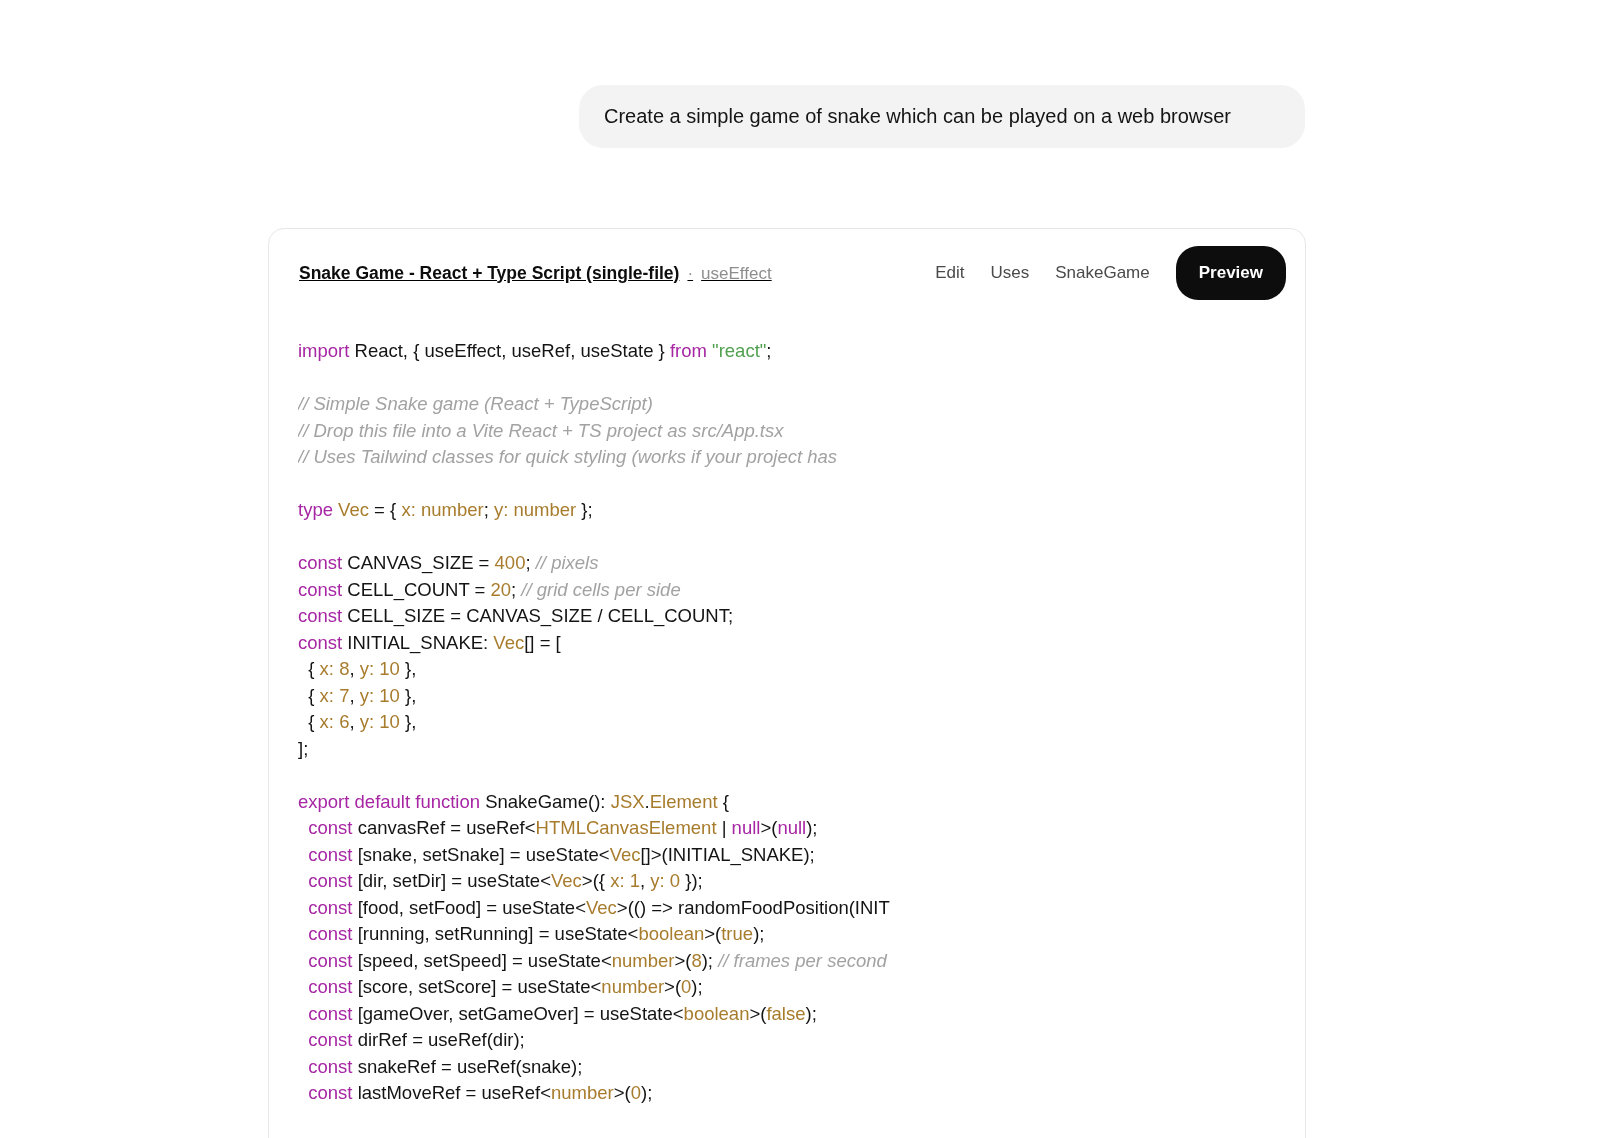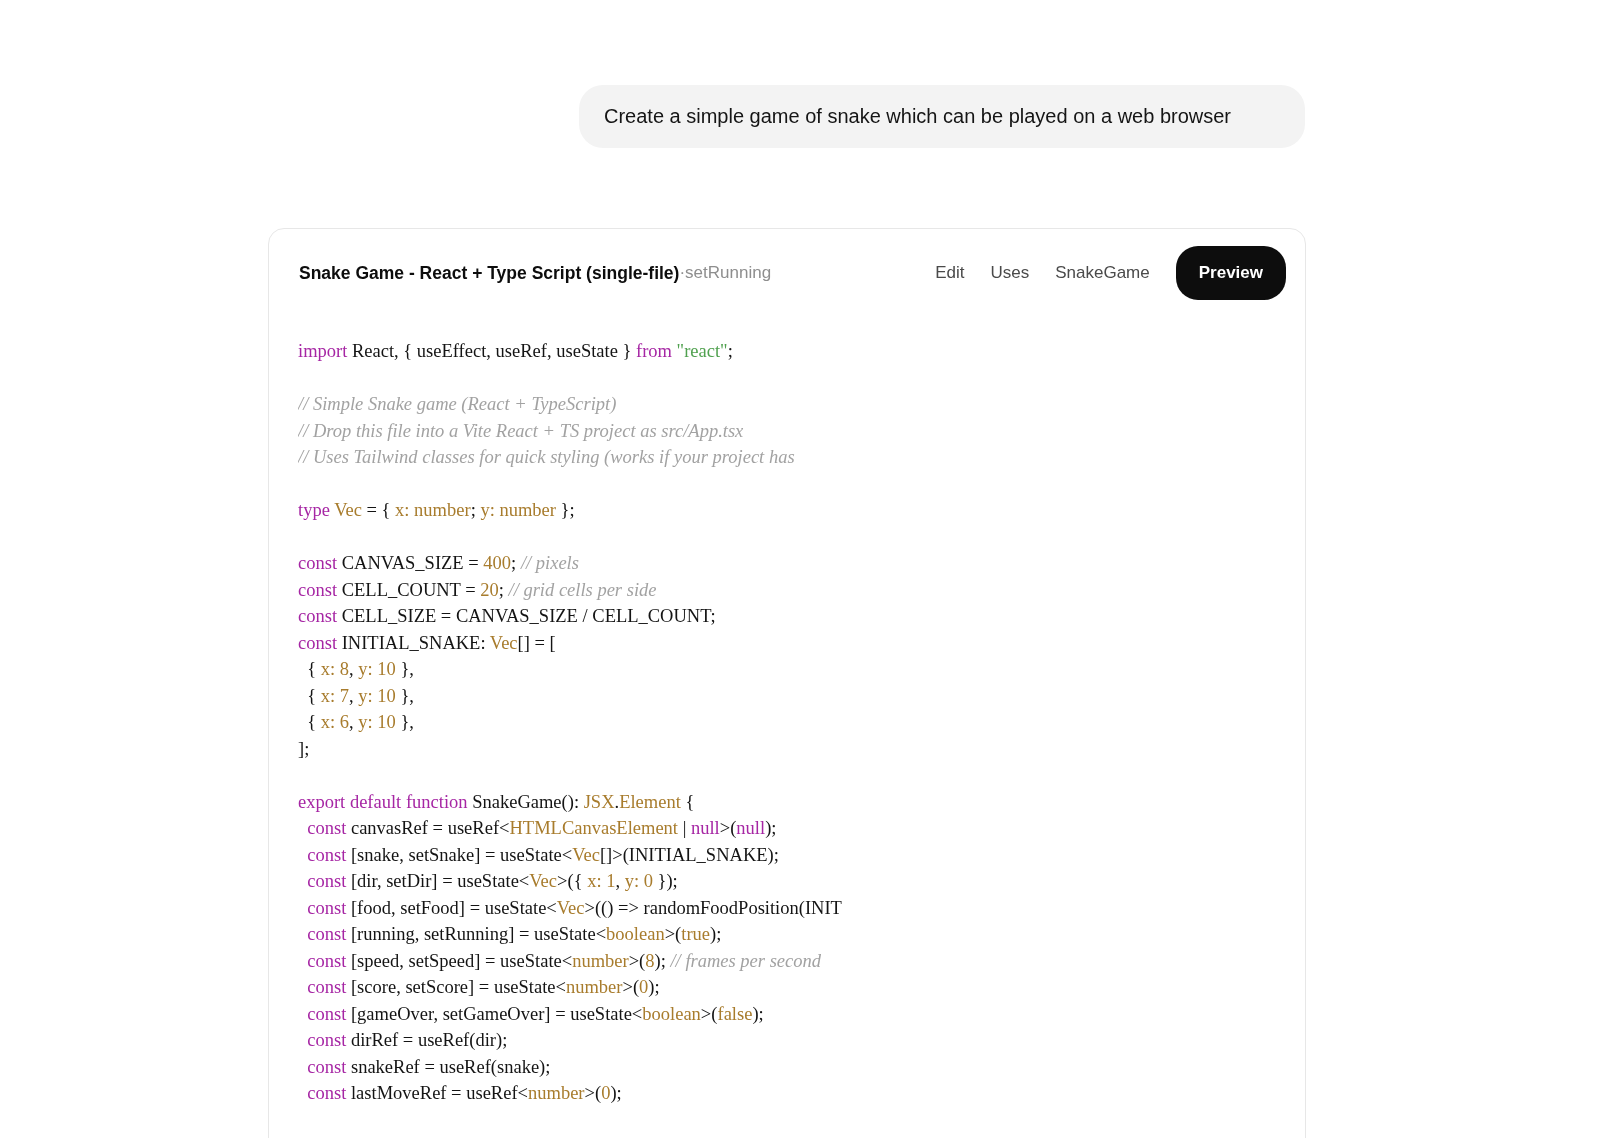--- a/index.html
+++ b/index.html
@@ -10,34 +10,34 @@
   
   .bubble { position:absolute; left:579px; top:85px; width:726px;
             background:var(--bubble_bg); border-radius:24px;
             padding:15px 25px; }
   .bubble-text { width:640px; font-size:20px; line-height:33px; color:#151515; }
 
   
   .card { position:absolute; left:268px; top:228px; width:1038px; height:1010px;
           background:#ffffff; border:1px solid var(--card_border); border-radius:16px; }
   .card-header { display:flex; align-items:center; padding:17px 19px 0 30px; }
-  .card-title-wrap { flex:1; display:flex; align-items:flex-start; white-space:nowrap; overflow:hidden; }
+  .card-title-wrap { flex:1; display:flex; align-items:flex-end; gap:8px; white-space:nowrap; overflow:hidden;text-decoration:underline; }
   .card-title { font-size:17.5px; font-weight:bold; color:var(--title_color); }
   .card-sep { font-size:17px; color:var(--muted); }
   .card-lang { font-size:17px; color:var(--muted); }
   .card-actions { display:flex; align-items:center; gap:26px; }
   .action-link { font-size:17px; color:var(--action); background:none; border:none;
                  cursor:pointer; font-family:"Liberation Sans", sans-serif; }
   .preview-btn { height:54px; padding:0 23px; border:none; border-radius:22px;
                  background:var(--preview_bg); color:var(--preview_text);
                  font-size:17px; font-weight:bold; cursor:pointer;
                  font-family:"Liberation Sans", sans-serif; }
 
   
-  .code { margin:38px 0 0 29px; font-family:Liberation Serif, serif;
+  .code { margin:38px 0 0 29px; font-family:Liberation Sans, sans-serif;
           font-size:18.5px; line-height:26.5px; white-space:pre; overflow:hidden; }
   .code-line { min-height:26.5px; white-space:pre; }
   .tok-kw    { color:var(--keyword); }
   .tok-gold  { color:var(--literal); }
   .tok-str   { color:var(--string); }
   .tok-com   { color:var(--comment); font-style:italic; }
   .tok-plain { color:var(--plain); }
 </style>
 </head>
 <body>
@@ -46,21 +46,21 @@
 
   <div class="bubble">
     <div class="bubble-text">Create a simple game of snake which can be played on a web browser</div>
   </div>
 
   <div class="card">
     <div class="card-header">
       <div class="card-title-wrap">
         <span class="card-title">Snake Game - React + Type Script (single-file)</span>
         <span class="card-sep">·</span>
-        <span class="card-lang">setRunning</span>
+        <span class="card-lang">useEffect</span>
       </div>
       <div class="card-actions">
         <button class="action-link">Edit</button>
         <button class="action-link">Uses</button>
         <button class="action-link">SnakeGame</button>
         <button class="preview-btn">Preview</button>
       </div>
     </div>
 
     <div class="code"><div class="code-line"><span class="tok-kw">import</span><span class="tok-plain"> React, { useEffect, useRef, useState } </span><span class="tok-kw">from</span><span class="tok-plain"> </span><span class="tok-str">"react"</span><span class="tok-plain">;</span></div><div class="code-line"></div><div class="code-line"><span class="tok-com">// Simple Snake game (React + TypeScript)</span></div><div class="code-line"><span class="tok-com">// Drop this file into a Vite React + TS project as src/App.tsx</span></div><div class="code-line"><span class="tok-com">// Uses Tailwind classes for quick styling (works if your project has</span></div><div class="code-line"></div><div class="code-line"><span class="tok-kw">type</span><span class="tok-plain"> </span><span class="tok-gold">Vec</span><span class="tok-plain"> = { </span><span class="tok-gold">x:</span><span class="tok-plain"> </span><span class="tok-gold">number</span><span class="tok-plain">; </span><span class="tok-gold">y:</span><span class="tok-plain"> </span><span class="tok-gold">number</span><span class="tok-plain"> };</span></div><div class="code-line"></div><div class="code-line"><span class="tok-kw">const</span><span class="tok-plain"> CANVAS_SIZE = </span><span class="tok-gold">400</span><span class="tok-plain">; </span><span class="tok-com">// pixels</span></div><div class="code-line"><span class="tok-kw">const</span><span class="tok-plain"> CELL_COUNT = </span><span class="tok-gold">20</span><span class="tok-plain">; </span><span class="tok-com">// grid cells per side</span></div><div class="code-line"><span class="tok-kw">const</span><span class="tok-plain"> CELL_SIZE = CANVAS_SIZE / CELL_COUNT;</span></div><div class="code-line"><span class="tok-kw">const</span><span class="tok-plain"> INITIAL_SNAKE: </span><span class="tok-gold">Vec</span><span class="tok-plain">[] = [</span></div><div class="code-line"><span class="tok-plain">  { </span><span class="tok-gold">x:</span><span class="tok-plain"> </span><span class="tok-gold">8</span><span class="tok-plain">, </span><span class="tok-gold">y:</span><span class="tok-plain"> </span><span class="tok-gold">10</span><span class="tok-plain"> },</span></div><div class="code-line"><span class="tok-plain">  { </span><span class="tok-gold">x:</span><span class="tok-plain"> </span><span class="tok-gold">7</span><span class="tok-plain">, </span><span class="tok-gold">y:</span><span class="tok-plain"> </span><span class="tok-gold">10</span><span class="tok-plain"> },</span></div><div class="code-line"><span class="tok-plain">  { </span><span class="tok-gold">x:</span><span class="tok-plain"> </span><span class="tok-gold">6</span><span class="tok-plain">, </span><span class="tok-gold">y:</span><span class="tok-plain"> </span><span class="tok-gold">10</span><span class="tok-plain"> },</span></div><div class="code-line"><span class="tok-plain">];</span></div><div class="code-line"></div><div class="code-line"><span class="tok-kw">export</span><span class="tok-plain"> </span><span class="tok-kw">default</span><span class="tok-plain"> </span><span class="tok-kw">function</span><span class="tok-plain"> SnakeGame(): </span><span class="tok-gold">JSX</span><span class="tok-plain">.</span><span class="tok-gold">Element</span><span class="tok-plain"> {</span></div><div class="code-line"><span class="tok-plain">  </span><span class="tok-kw">const</span><span class="tok-plain"> canvasRef = useRef&lt;</span><span class="tok-gold">HTMLCanvasElement</span><span class="tok-plain"> | </span><span class="tok-kw">null</span><span class="tok-plain">&gt;(</span><span class="tok-kw">null</span><span class="tok-plain">);</span></div><div class="code-line"><span class="tok-plain">  </span><span class="tok-kw">const</span><span class="tok-plain"> [snake, setSnake] = useState&lt;</span><span class="tok-gold">Vec</span><span class="tok-plain">[]&gt;(INITIAL_SNAKE);</span></div><div class="code-line"><span class="tok-plain">  </span><span class="tok-kw">const</span><span class="tok-plain"> [dir, setDir] = useState&lt;</span><span class="tok-gold">Vec</span><span class="tok-plain">&gt;({ </span><span class="tok-gold">x:</span><span class="tok-plain"> </span><span class="tok-gold">1</span><span class="tok-plain">, </span><span class="tok-gold">y:</span><span class="tok-plain"> </span><span class="tok-gold">0</span><span class="tok-plain"> });</span></div><div class="code-line"><span class="tok-plain">  </span><span class="tok-kw">const</span><span class="tok-plain"> [food, setFood] = useState&lt;</span><span class="tok-gold">Vec</span><span class="tok-plain">&gt;(() =&gt; randomFoodPosition(INIT</span></div><div class="code-line"><span class="tok-plain">  </span><span class="tok-kw">const</span><span class="tok-plain"> [running, setRunning] = useState&lt;</span><span class="tok-gold">boolean</span><span class="tok-plain">&gt;(</span><span class="tok-gold">true</span><span class="tok-plain">);</span></div><div class="code-line"><span class="tok-plain">  </span><span class="tok-kw">const</span><span class="tok-plain"> [speed, setSpeed] = useState&lt;</span><span class="tok-gold">number</span><span class="tok-plain">&gt;(</span><span class="tok-gold">8</span><span class="tok-plain">); </span><span class="tok-com">// frames per second</span></div><div class="code-line"><span class="tok-plain">  </span><span class="tok-kw">const</span><span class="tok-plain"> [score, setScore] = useState&lt;</span><span class="tok-gold">number</span><span class="tok-plain">&gt;(</span><span class="tok-gold">0</span><span class="tok-plain">);</span></div><div class="code-line"><span class="tok-plain">  </span><span class="tok-kw">const</span><span class="tok-plain"> [gameOver, setGameOver] = useState&lt;</span><span class="tok-gold">boolean</span><span class="tok-plain">&gt;(</span><span class="tok-gold">false</span><span class="tok-plain">);</span></div><div class="code-line"><span class="tok-plain">  </span><span class="tok-kw">const</span><span class="tok-plain"> dirRef = useRef(dir);</span></div><div class="code-line"><span class="tok-plain">  </span><span class="tok-kw">const</span><span class="tok-plain"> snakeRef = useRef(snake);</span></div><div class="code-line"><span class="tok-plain">  </span><span class="tok-kw">const</span><span class="tok-plain"> lastMoveRef = useRef&lt;</span><span class="tok-gold">number</span><span class="tok-plain">&gt;(</span><span class="tok-gold">0</span><span class="tok-plain">);</span></div></div>

